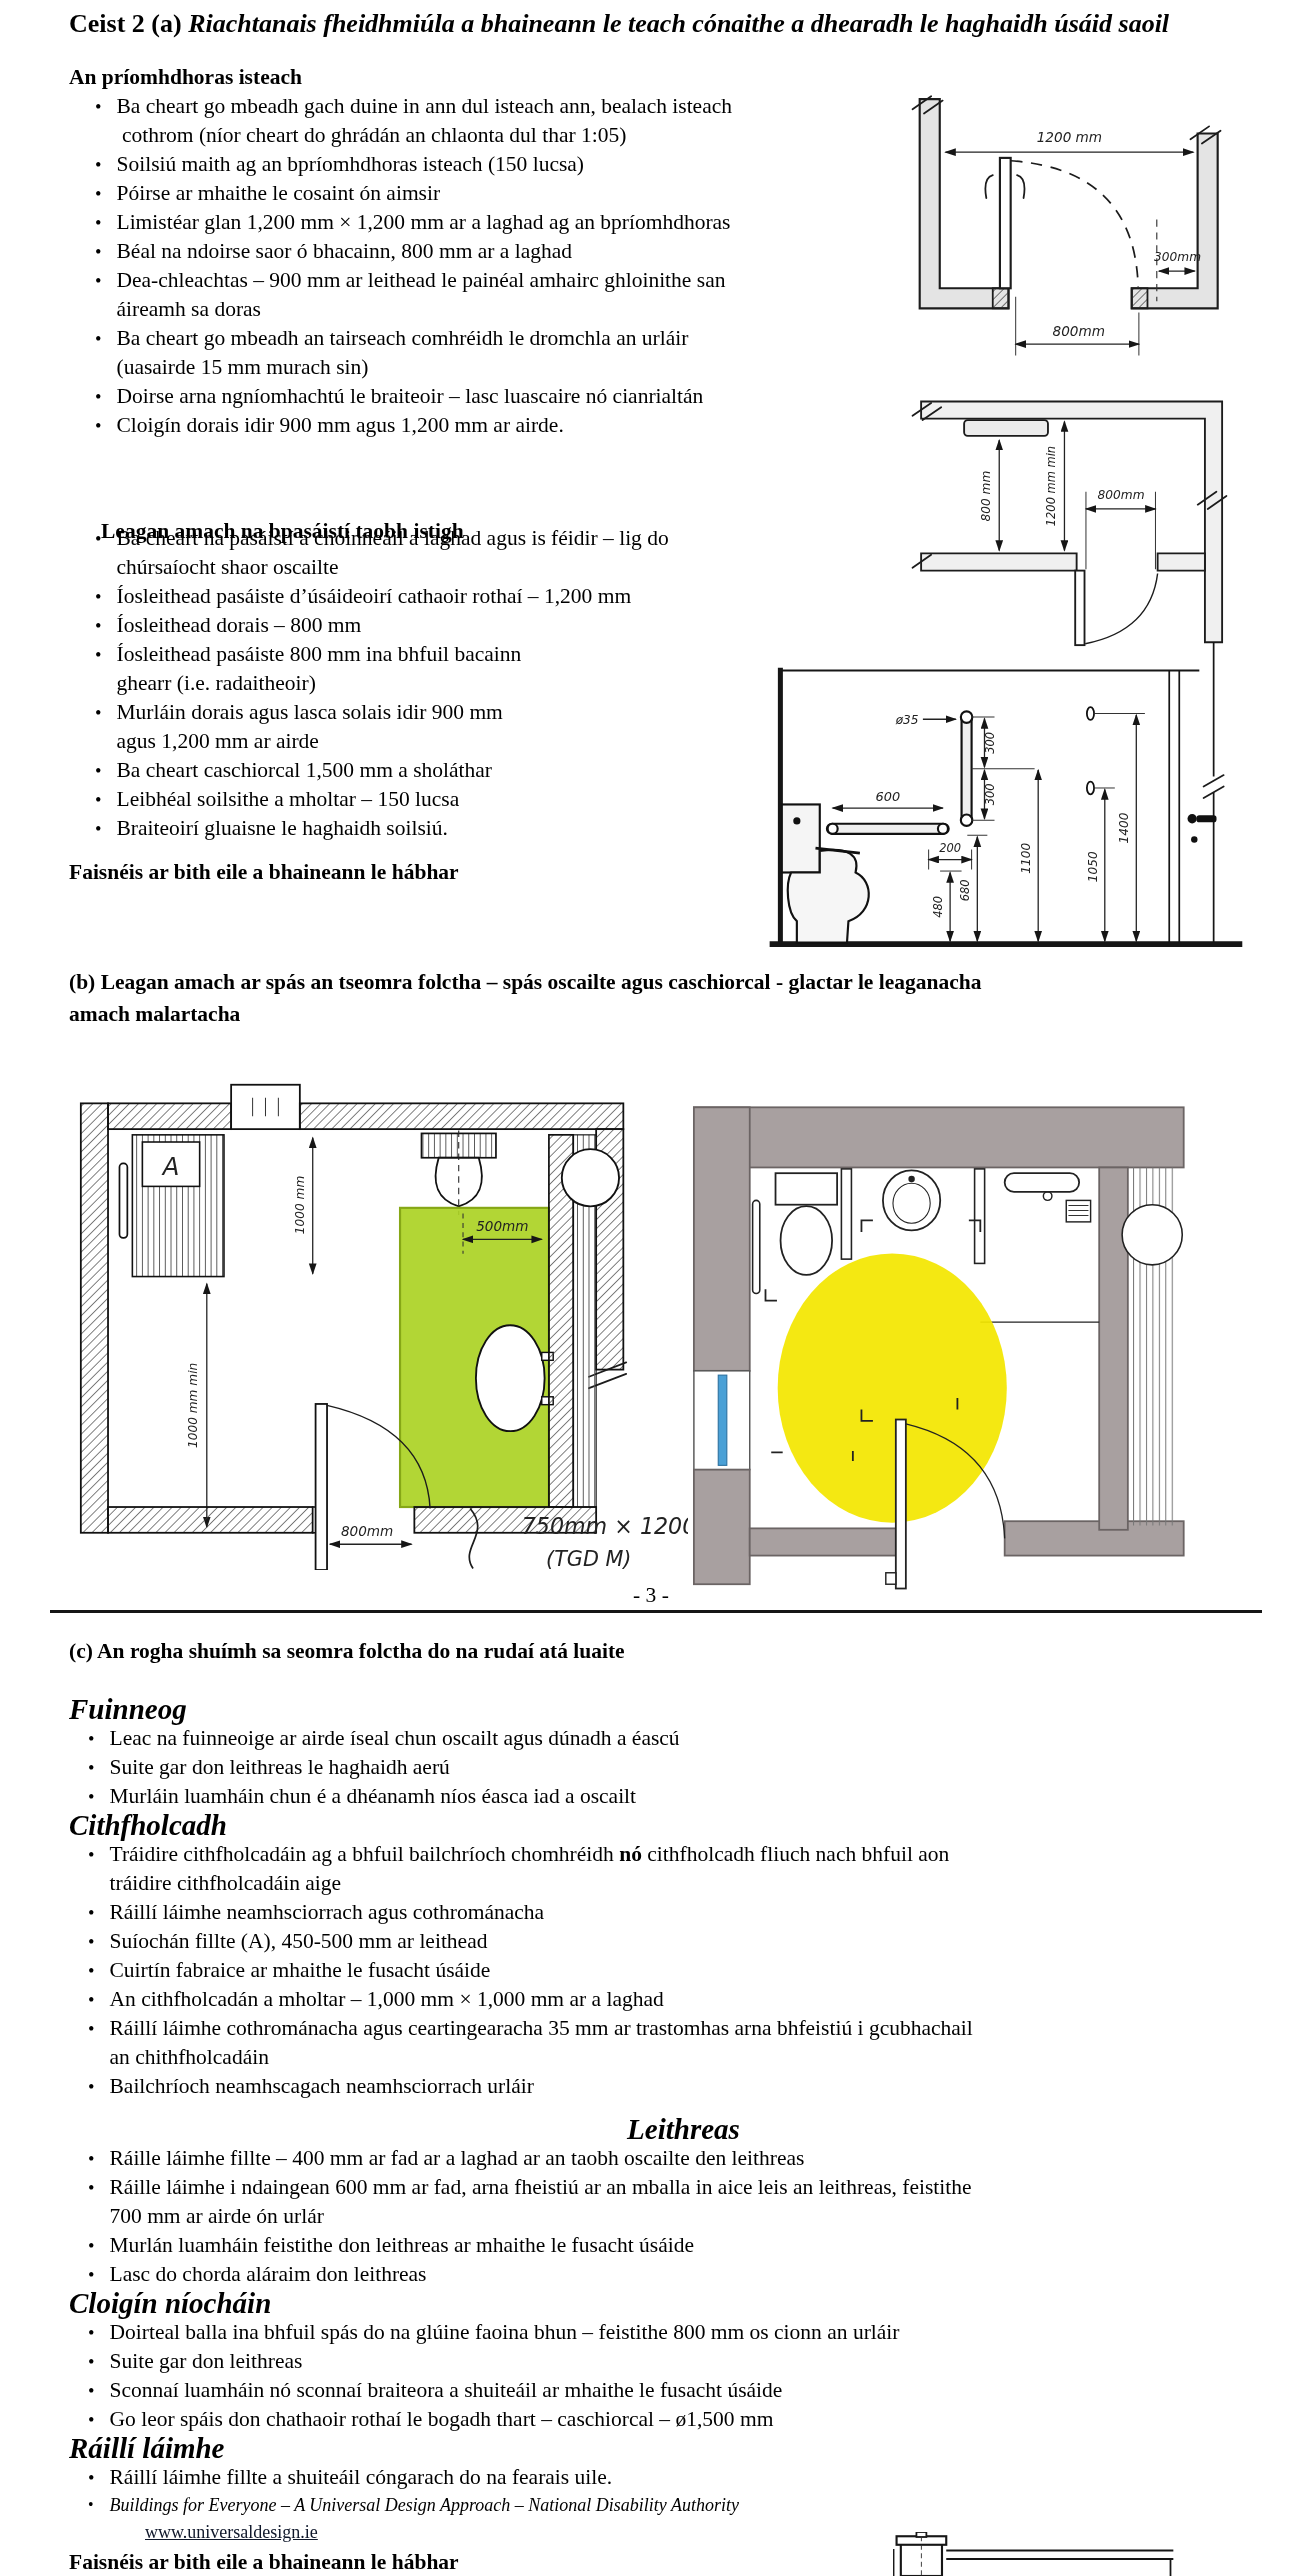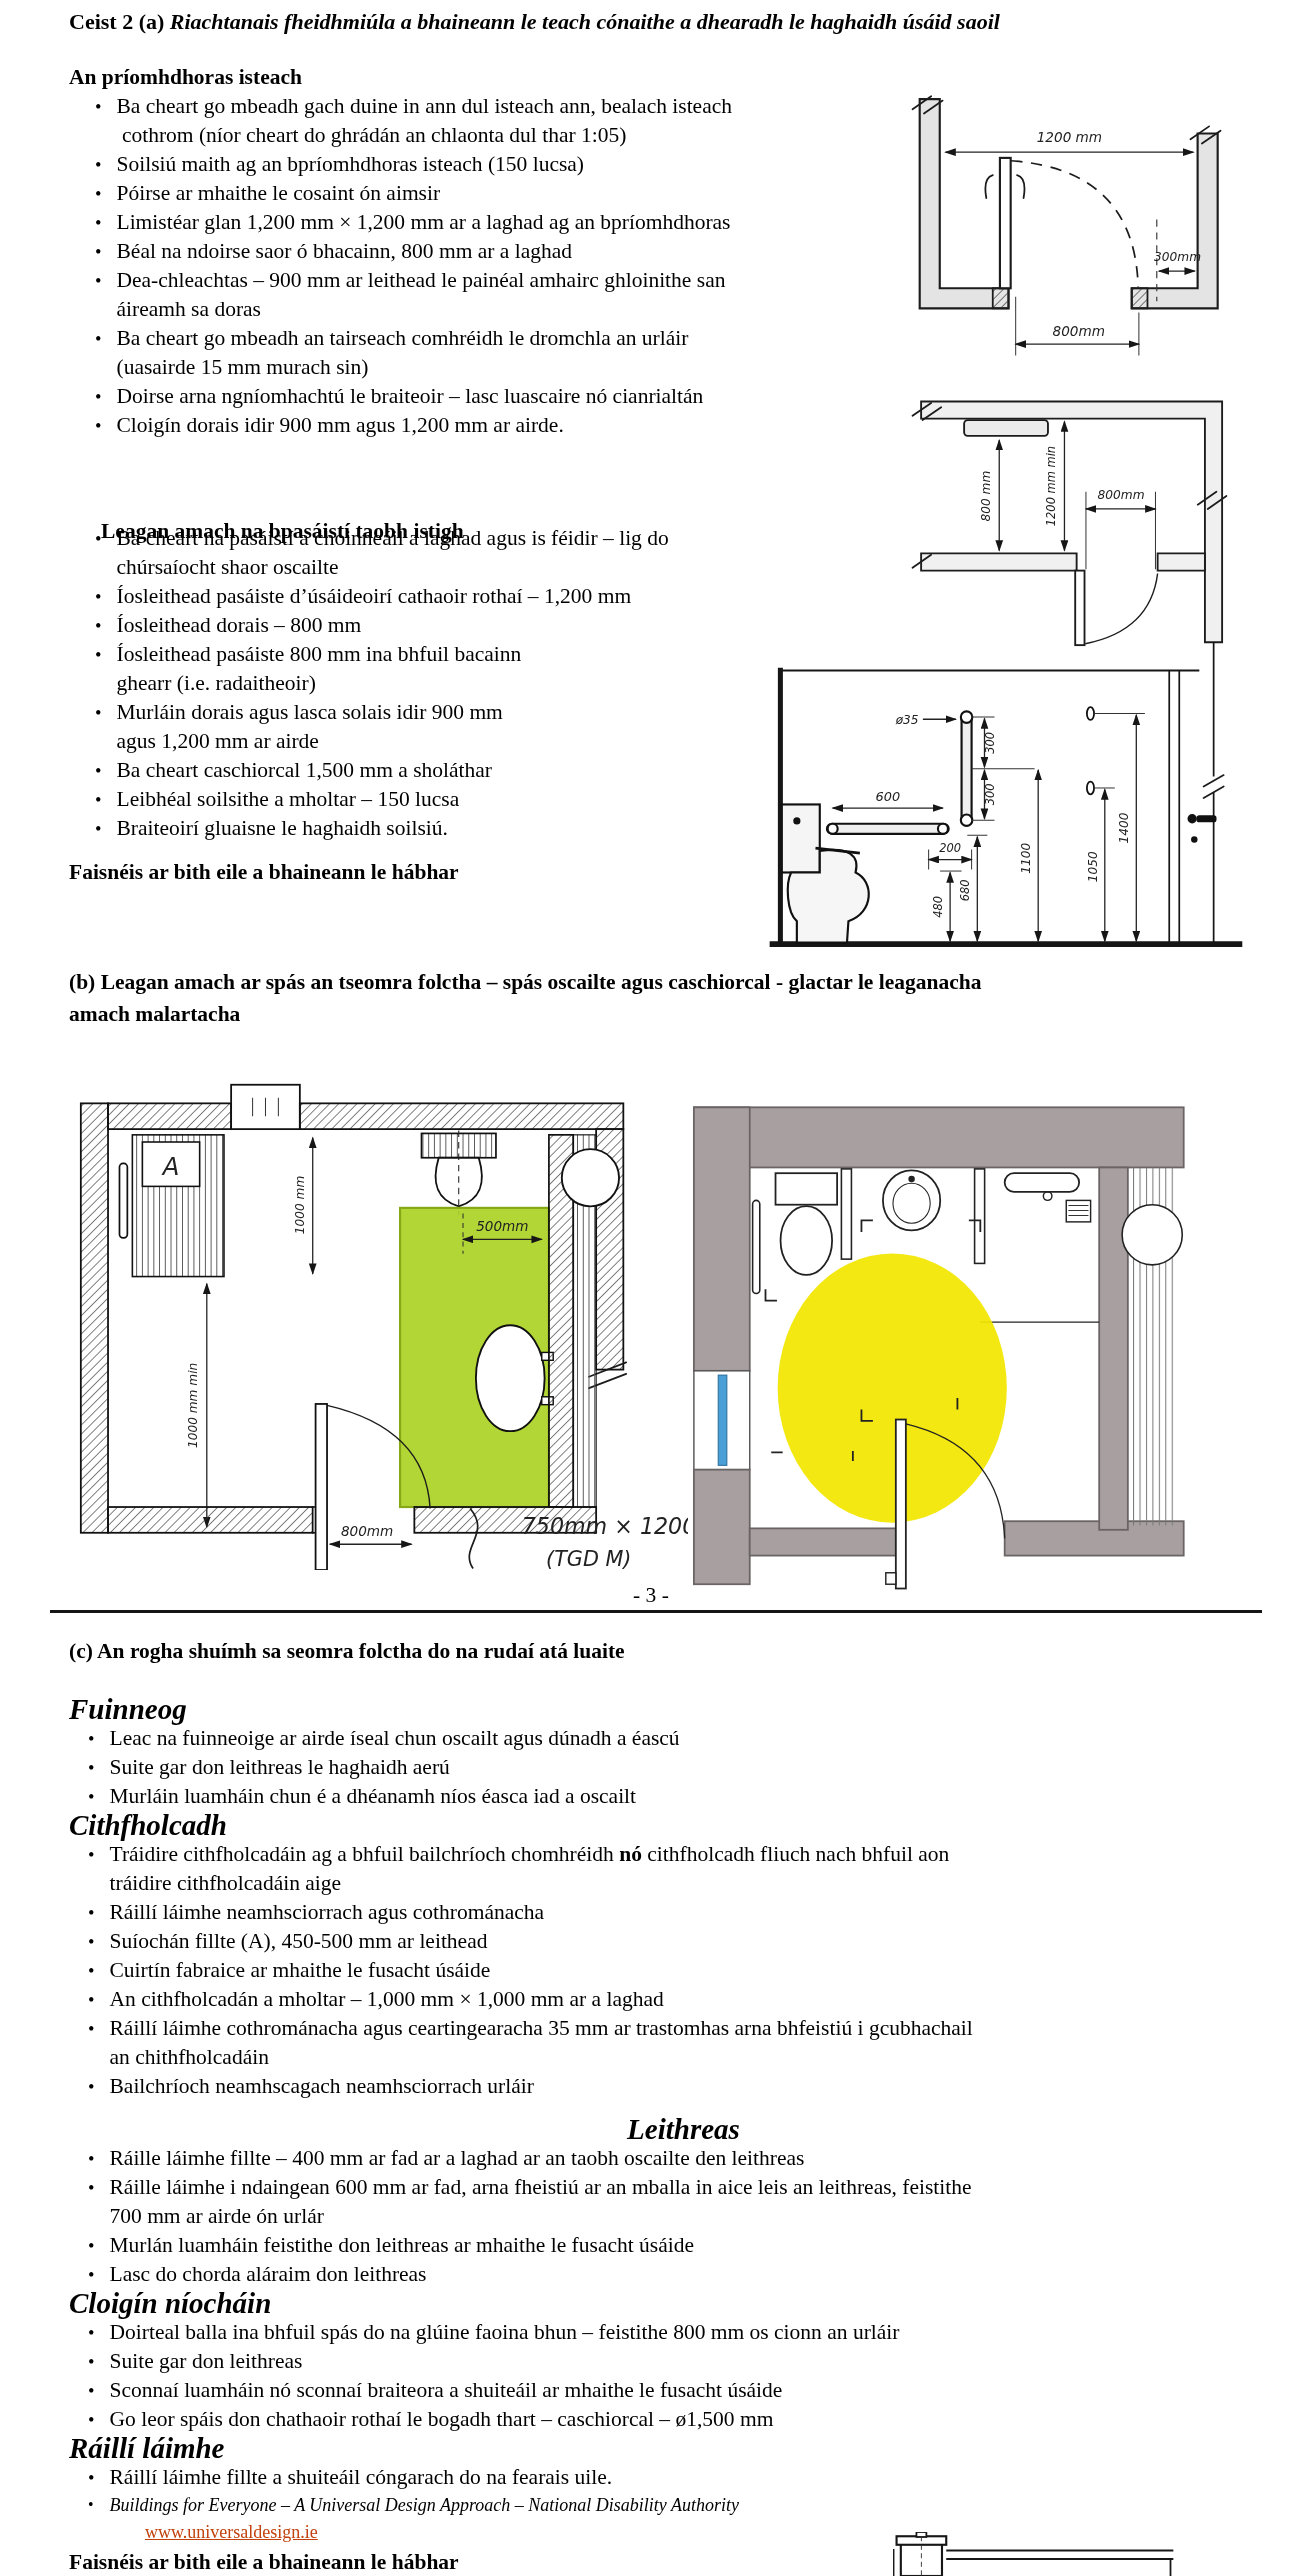--- a/index.html
+++ b/index.html
@@ -1,34 +1,34 @@
 <!DOCTYPE html>
 <html style="font-size:11.5px"><head>
 <meta charset="utf-8">
 <style>
   html,body{margin:0;padding:0;background:#8a8a8a;}
   .page{position:relative;width:1302px;height:2576px;background:#ffffff;margin:0 auto;
         font-family:"Liberation Serif",serif;color:#000;overflow:hidden;}
   .abs{position:absolute;}
-  .title{font-size:22px;font-weight:bold;white-space:pre-wrap;}
+  .title{font-size:26px;font-weight:bold;white-space:pre-wrap;}
   .title .it{font-style:italic;}
   .sechead{font-weight:bold;font-size:21.5px;line-height:30px;white-space:pre-wrap;}
   .list{font-size:21.5px;line-height:29px;}
   .li{position:relative;padding-left:21.5px;}
   .li .dot{position:absolute;left:0;top:0;font-size:18.6px;}
   .litxt{white-space:pre-wrap;}
   .cflow{width:1246px;}
   .cflow .gh{font-weight:bold;font-style:italic;font-size:29px;line-height:29px;padding-left:17px;}
   .cflow .clist{font-size:21.5px;line-height:29px;margin-left:36px;}
   .gapTop{margin-top:14px;text-align:center;}
   .srcli{position:relative;padding-left:21.5px;font-size:18px;line-height:26px;}
   .srcli .dot{position:absolute;left:0;top:0;font-size:15.8px;}
   .srctxt{font-style:italic;}
   .linkline{margin-left:57px;line-height:26px;}
-  a.link{color:#c2410c;text-decoration:underline;font-size:18px;cursor:pointer;}
+  a.link{color:#0f172a;text-decoration:underline;font-size:18px;cursor:pointer;}
   .pagenum{width:100%;text-align:center;font-size:21.5px;}
   .rule{height:2.9px;background:#161616;}
   svg{display:block;}
   svg text{font-family:"DejaVu Sans",sans-serif;font-style:italic;fill:#222;}
   .ink{stroke:#1c1c1c;fill:none;stroke-width:2.5;stroke-linecap:round;}
   .dim{stroke:#222;fill:none;stroke-width:1.8;}
   .thin{stroke:#333;fill:none;stroke-width:1.4;}
 </style>
 </head>
 <body>

